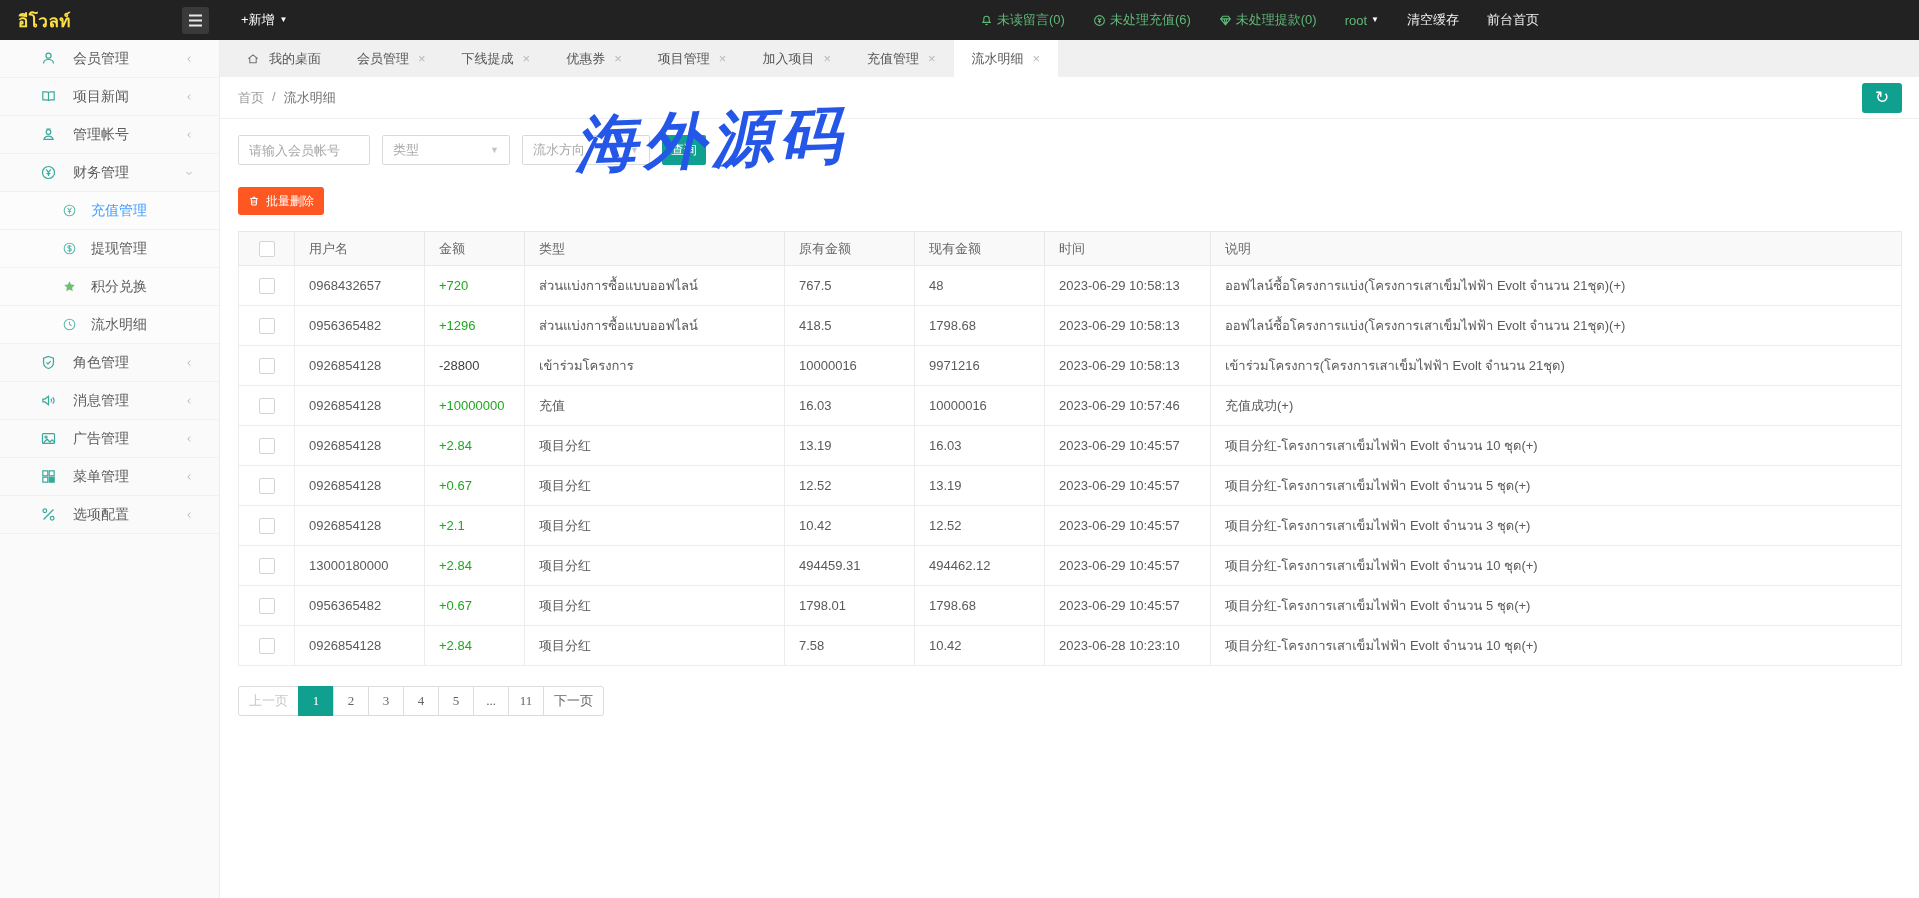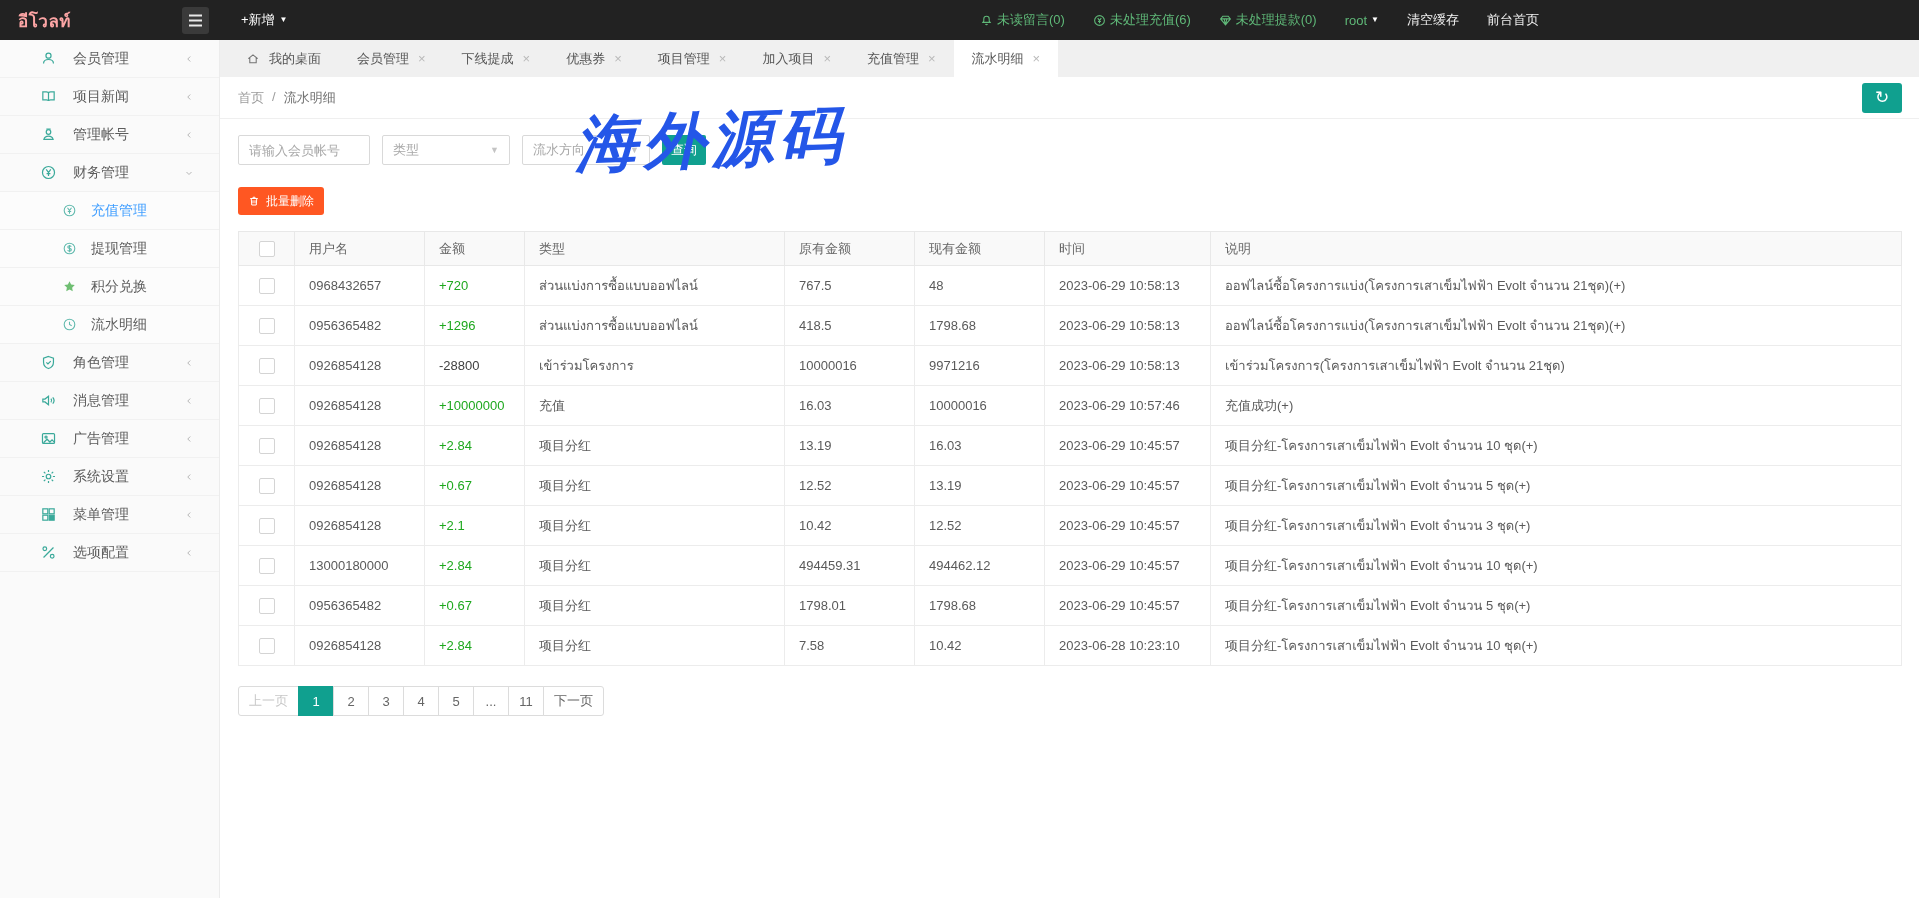--- a/index.html
+++ b/index.html
@@ -1,21 +1,21 @@
 <!DOCTYPE html>
 <html><head>
 <meta charset="utf-8">
 <style>
   * { margin:0; padding:0; box-sizing:border-box; }
   html,body { width:1919px; height:898px; overflow:hidden; }
   body { font-family:"Liberation Sans","DejaVu Sans",sans-serif; background:#fff; position:relative; font-size:13px; color:#595959; }
 
   
   .topbar { position:absolute; left:0; top:0; width:1919px; height:40px; background:#222222; display:flex; align-items:center; z-index:10; }
-  .logo { width:180px; padding-left:18px; color:#fca5a5; font-size:17px; font-weight:bold; letter-spacing:.5px; }
+  .logo { width:180px; padding-left:18px; color:#fde047; font-size:17px; font-weight:bold; letter-spacing:.5px; }
   .burger { width:27px; height:27px; background:#3a3a3a; border-radius:3px; display:flex; align-items:center; justify-content:center; margin-left:2px; cursor:pointer; }
   .burger svg { stroke:#e8e8e8; }
   .add-btn { color:#fff; font-size:13px; margin-left:32px; display:flex; align-items:center; gap:5px; cursor:pointer; }
   .caret { font-size:8px; line-height:1; }
   .topbar-right { margin-left:auto; margin-right:380px; display:flex; align-items:center; gap:28px; }
   .top-link { display:flex; align-items:center; gap:4px; font-size:13px; cursor:pointer; }
   .top-link.green { color:#5FB878; }
   .top-link.white { color:#f2f2f2; }
   .top-link svg { stroke:#5FB878; }
 
@@ -57,21 +57,21 @@
   .tbl-wrap { margin:16px 17px 0 18px; }
   table { width:100%; border-collapse:collapse; table-layout:fixed; border:1px solid #e8e8e8; }
   th { background:#f9f9f9; font-weight:normal; color:#666; text-align:left; height:34px; padding:0 14px; border:1px solid #e8e8e8; font-size:13px; }
   td { height:40px; padding:0 14px; border:1px solid #ececec; font-size:13px; color:#5a5a5a; white-space:nowrap; overflow:hidden; }
   td.center,th.center { text-align:center; padding:0; }
   .cb { display:inline-block; width:16px; height:16px; border:1px solid #d4d4d4; border-radius:2px; background:#fff; vertical-align:middle; cursor:pointer; }
   .amt.green { color:#1EA81E; }
   .amt.red { color:#404040; }
 
   .pager { display:flex; margin:20px 0 0 18px; }
-  .pg { min-width:36px; height:30px; padding:0 10px; border:1px solid #dcdcdc; background:#fff; display:flex; align-items:center; justify-content:center; font-size:13px; color:#666; cursor:pointer; margin-left:-1px; }
+  .pg { min-width:36px; height:30px; padding:0 10px; border:1px solid #dcdcdc; background:#fff; display:flex; align-items:center; justify-content:center; font-size:13px; color:#666; cursor:pointer; margin-left:-1px;font-family:Liberation Serif, serif; }
   .pg:first-child { margin-left:0; border-radius:3px 0 0 3px; }
   .pg:last-child { border-radius:0 3px 3px 0; }
   .pg.disabled { color:#c8c8c8; cursor:default; }
   .pg.active { background:#10A08F; border-color:#10A08F; color:#fff; }
 
   
   .watermark { position:absolute; left:575px; top:98px; z-index:50; pointer-events:none; font-family:"DejaVu Serif",serif; font-style:italic; font-weight:bold; font-size:62px; color:#2456E8; letter-spacing:6px; transform:rotate(-2deg); white-space:nowrap; }
 </style>
 </head>
 <body>
@@ -239,34 +239,20 @@
   </div>
   <div class="side-item">
     <span class="s-icon">
         <svg viewBox="0 0 24 24" fill="none" stroke="currentColor" stroke-width="1.7">
           <rect x="3.5" y="5" width="17" height="14" rx="1.5"></rect>
           <circle cx="8.5" cy="10" r="1.5"></circle>
           <path d="M5 18l5-5 4 4 3-3 3.5 3.5"></path>
         </svg>
       </span>
     <span>广告管理</span>
-    <span class="chev">
-        <svg width="12" height="12" viewBox="0 0 24 24" fill="none" stroke="currentColor" stroke-width="2">
-          <path d="M14.5 7 9.5 12l5 5"></path>
-        </svg>
-      </span>
-  </div>
-  <div class="side-item">
-    <span class="s-icon">
-        <svg viewBox="0 0 24 24" fill="none" stroke="currentColor" stroke-width="1.7">
-          <circle cx="12" cy="12" r="3.2"></circle>
-          <path d="M12 2.8v3M12 18.2v3M2.8 12h3M18.2 12h3M5.4 5.4l2.2 2.2M16.4 16.4l2.2 2.2M18.6 5.4l-2.2 2.2M7.6 16.4l-2.2 2.2"></path>
-        </svg>
-      </span>
-    <span>系统设置</span>
     <span class="chev">
         <svg width="12" height="12" viewBox="0 0 24 24" fill="none" stroke="currentColor" stroke-width="2">
           <path d="M14.5 7 9.5 12l5 5"></path>
         </svg>
       </span>
   </div>
   <div class="side-item">
     <span class="s-icon">
         <svg viewBox="0 0 24 24" fill="none" stroke="currentColor" stroke-width="1.7">
           <rect x="4" y="4" width="7" height="7"></rect>

